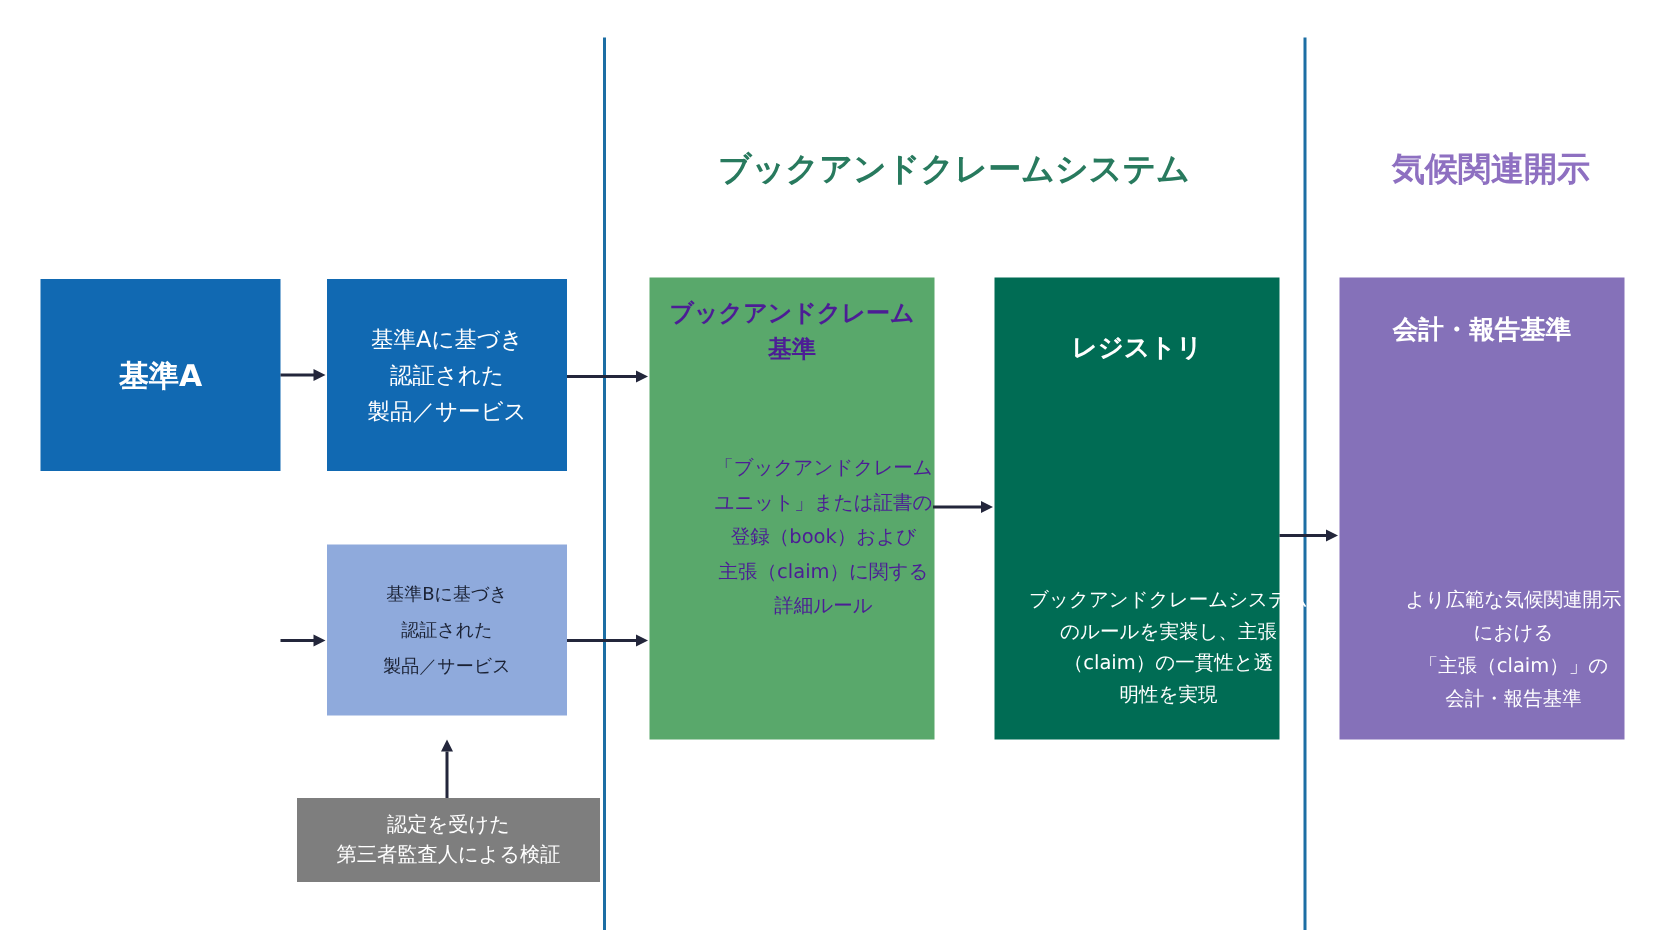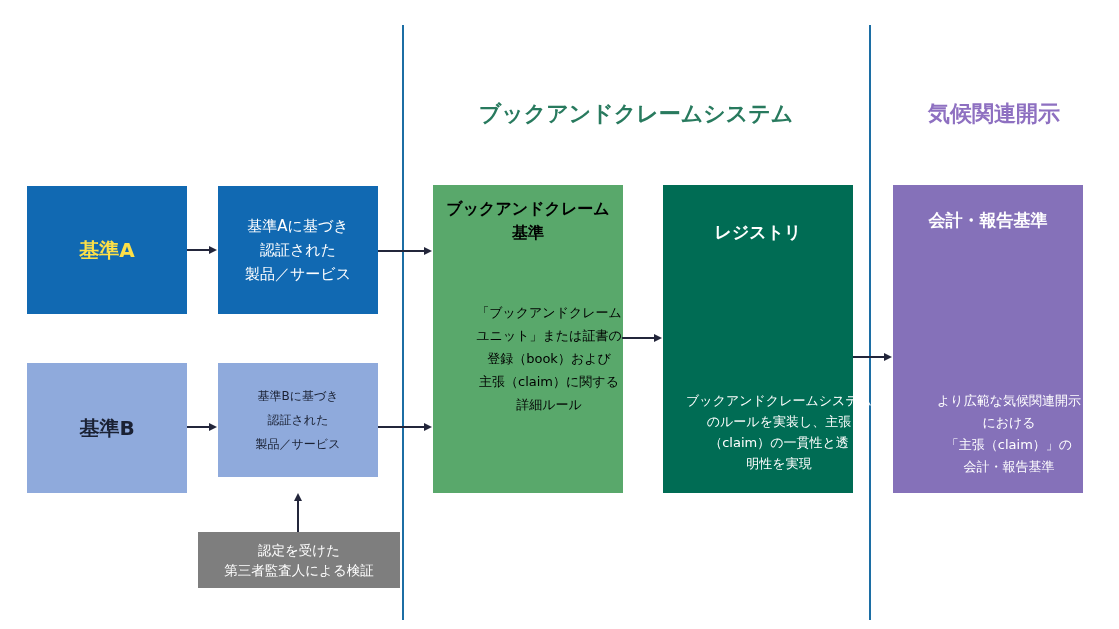--- a/index.html
+++ b/index.html
@@ -11,27 +11,27 @@
   #divider-left  { left:402px; }
   #divider-right { left:869px; }
 
   .section-title { position:absolute; font-weight:bold; text-align:center; white-space:pre-line; }
   #title-left   { left:0px;   width:403px; top:74px;  font-size:22px; line-height:40px; color:#4F81BD; }
   #title-middle { left:403px; width:466px; top:99px;  font-size:22px; line-height:30px; color:#287A5E; }
   #title-right  { left:869px; width:250px; top:99px;  font-size:22px; line-height:30px; color:#8E70C1; }
 
   .box { position:absolute; display:flex; flex-direction:column; align-items:center;
          justify-content:center; text-align:center; white-space:pre-line; }
-  #box-standard-a  { left:27px;  top:186px; width:160px; height:128px; background:#1169B2; color:#fde047; font-weight:bold; font-size:20px; }
+  #box-standard-a  { left:27px;  top:186px; width:160px; height:128px; background:#1169B2; color:#ffffff; font-weight:bold; font-size:20px; }
   #box-certified-a { left:218px; top:186px; width:160px; height:128px; background:#1169B2; color:#ffffff; font-size:15px; line-height:24px; }
   #box-standard-b  { left:27px;  top:363px; width:160px; height:130px; background:#8FAADC; color:#1A2133; font-weight:bold; font-size:20px; }
   #box-certified-b { left:218px; top:363px; width:160px; height:114px; background:#8FAADC; color:#1A2133; font-size:12px; line-height:24px; }
 
   .bigbox { position:absolute; top:185px; width:190px; height:308px; text-align:center; white-space:pre-line; }
-  #box-bnc-standard { left:433px; background:#59A86B; color:#000000; }
+  #box-bnc-standard { left:433px; background:#59A86B; color:#4c1d95; }
   #box-registry     { left:663px; background:#006C54; color:#ffffff; }
   #box-accounting   { left:893px; background:#8571B9; color:#ffffff; }
   .bigbox .box-title { position:absolute; left:0; width:100%; font-weight:bold; white-space:pre-line; }
   .bigbox .box-body  { position:absolute; left:0; width:100%; white-space:pre-line;margin-left:21px; }
   #box-bnc-standard .box-title { top:12px;  font-size:16px; line-height:24px; }
   #box-bnc-standard .box-body  { top:116px; font-size:13px; line-height:23px; }
   #box-registry .box-title     { top:18px;  font-size:17px; line-height:26px;margin-top:16px; }
   #box-registry .box-body      { top:205px; font-size:13px; line-height:21px; }
   #box-accounting .box-title   { top:22px;  font-size:17px; line-height:26px; }
   #box-accounting .box-body    { top:205px; font-size:13px; line-height:22px; }
@@ -64,21 +64,20 @@
   <div class="divider" id="divider-left"></div>
   <div class="divider" id="divider-right"></div>
 
   <div class="section-title" id="title-middle">ブックアンドクレームシステム</div>
   <div class="section-title" id="title-right">気候関連開示</div>
 
   <div class="box" id="box-standard-a">基準A</div>
   <div class="box" id="box-certified-a">基準Aに基づき
 認証された
 製品／サービス</div>
-  <div class="box" id="box-standard-b">基準B</div>
   <div class="box" id="box-certified-b">基準Bに基づき
 認証された
 製品／サービス</div>
 
   <div class="bigbox" id="box-bnc-standard">
     <div class="box-title">ブックアンドクレーム
 基準</div>
     <div class="box-body">「ブックアンドクレーム
 ユニット」または証書の
 登録（book）および

